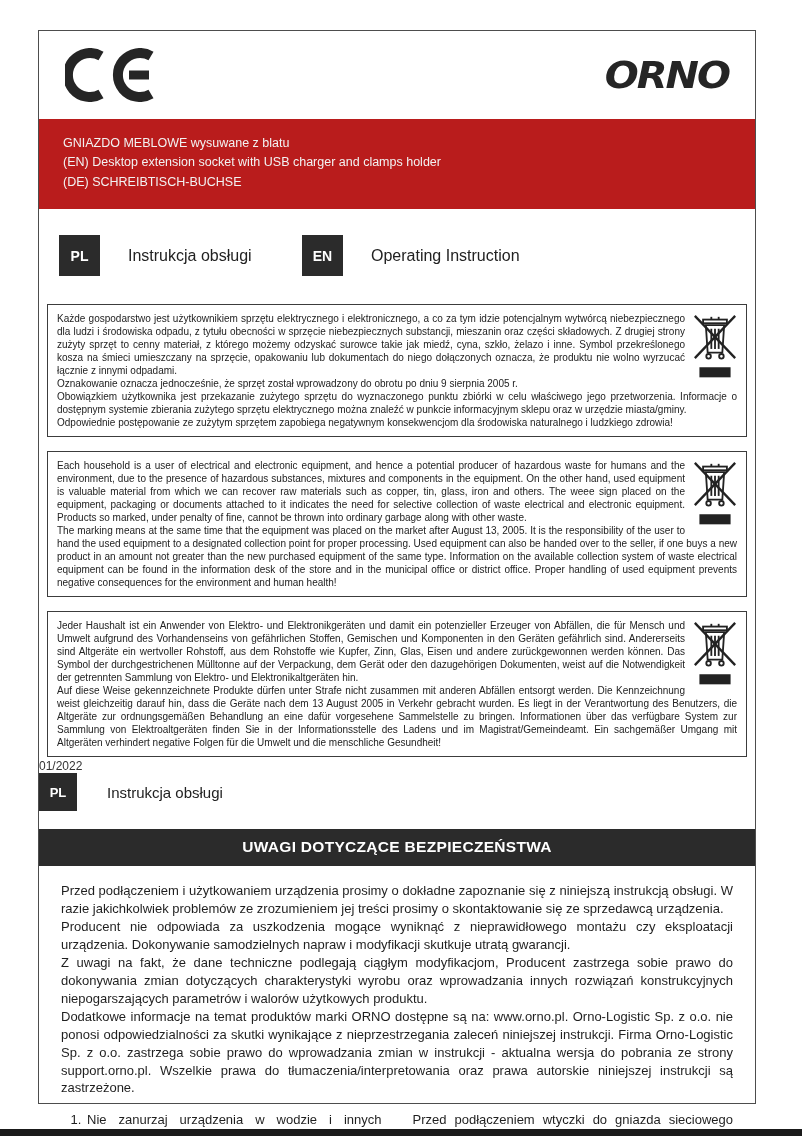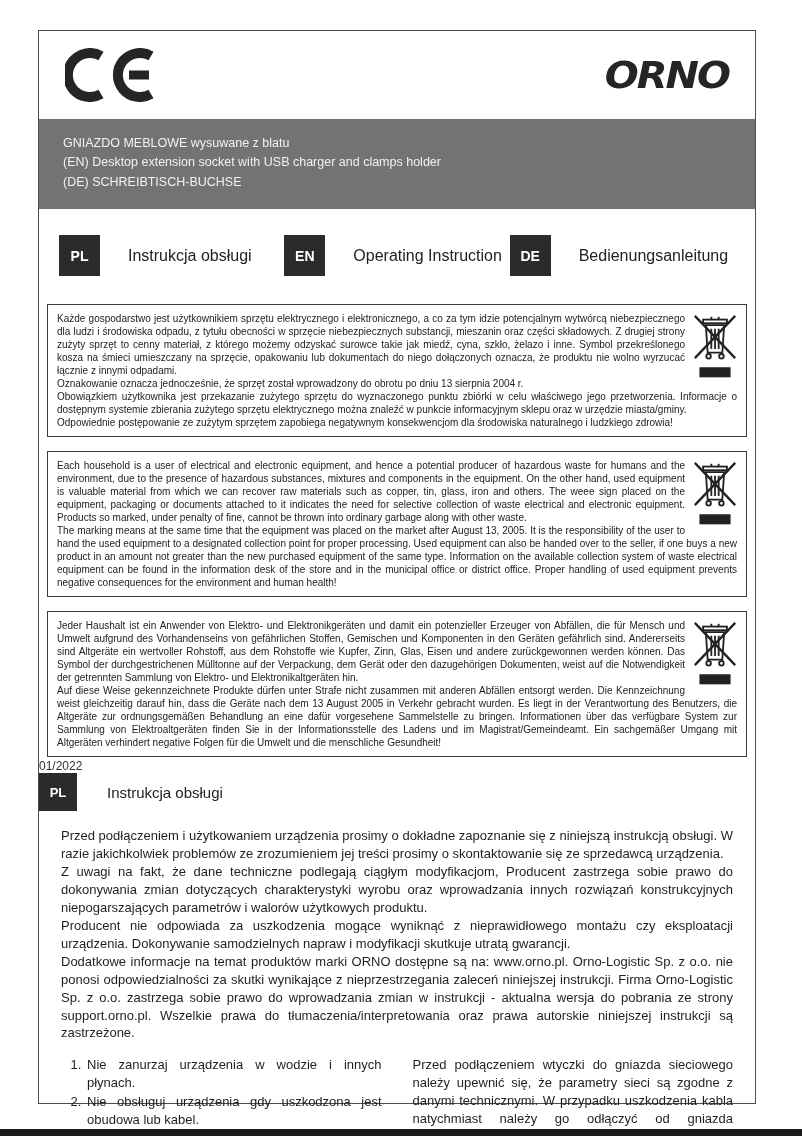--- a/index.html
+++ b/index.html
@@ -27,21 +27,21 @@
   .ce-mark svg { display: block; }
   .brand-logo {
     font-family: "DejaVu Sans", sans-serif;
     font-weight: bold; font-style: italic;
     font-size: 40px; letter-spacing: -2px;
     color: #252525;
     transform: scaleY(0.92);
   }
   
   .product-bar {
-    background: #737373; color: #f2f2f2;
+    background: #b91c1c; color: #f2f2f2;
     padding: 15px 24px 17px 24px;
     font-size: 12.5px; line-height: 1.55;
   }
   
   .lang-row {
     display: flex; align-items: center;
     padding: 26px 20px 14px 20px;
   }
   .lang-item { display: flex; align-items: center; width: 243px; }
   .lang-badge {
@@ -140,24 +140,20 @@
   </div>
 
   <div class="lang-row">
     <div class="lang-item">
       <span class="lang-badge">PL</span>
       <span class="lang-label">Instrukcja obsługi</span>
     </div>
     <div class="lang-item">
       <span class="lang-badge">EN</span>
       <span class="lang-label">Operating Instruction</span>
-    </div>
-    <div class="lang-item">
-      <span class="lang-badge">DE</span>
-      <span class="lang-label">Bedienungsanleitung</span>
     </div>
   </div>
 
   <div class="weee-box">
     <span class="weee-icon">
       <svg viewBox="0 0 48 78">
         <g fill="none" stroke="#222" stroke-width="2">
           <rect x="11" y="8" width="26" height="4"></rect>
           <line x1="20" y1="8" x2="20" y2="5"></line>
             <line x1="28" y1="8" x2="28" y2="5"></line>
@@ -167,21 +163,21 @@
           <line x1="28" y1="18" x2="28" y2="40"></line>
           <circle cx="17" cy="48" r="2.5"></circle>
             <circle cx="31" cy="48" r="2.5"></circle>
           <line x1="2" y1="4" x2="46" y2="50" stroke-width="2.5"></line>
           <line x1="46" y1="4" x2="2" y2="50" stroke-width="2.5"></line>
         </g>
         <rect x="7" y="60" width="34" height="11" fill="#222"></rect>
       </svg>
     </span>
     <p>Każde gospodarstwo jest użytkownikiem sprzętu elektrycznego i elektronicznego, a co za tym idzie potencjalnym wytwórcą niebezpiecznego dla ludzi i środowiska odpadu, z tytułu obecności w sprzęcie niebezpiecznych substancji, mieszanin oraz części składowych. Z drugiej strony zużyty sprzęt to cenny materiał, z którego możemy odzyskać surowce takie jak miedź, cyna, szkło, żelazo i inne. Symbol przekreślonego kosza na śmieci umieszczany na sprzęcie, opakowaniu lub dokumentach do niego dołączonych oznacza, że produktu nie wolno wyrzucać łącznie z innymi odpadami.</p>
-    <p>Oznakowanie oznacza jednocześnie, że sprzęt został wprowadzony do obrotu po dniu 13 sierpnia 2004 r.</p>
+    <p>Oznakowanie oznacza jednocześnie, że sprzęt został wprowadzony do obrotu po dniu 9 sierpnia 2005 r.</p>
     <p>Obowiązkiem użytkownika jest przekazanie zużytego sprzętu do wyznaczonego punktu zbiórki w celu właściwego jego przetworzenia. Informacje o dostępnym systemie zbierania zużytego sprzętu elektrycznego można znaleźć w punkcie informacyjnym sklepu oraz w urzędzie miasta/gminy.</p>
     <p>Odpowiednie postępowanie ze zużytym sprzętem zapobiega negatywnym konsekwencjom dla środowiska naturalnego i ludzkiego zdrowia!</p>
   </div>
 
   <div class="weee-box">
     <span class="weee-icon">
       <svg viewBox="0 0 48 78">
         <g fill="none" stroke="#222" stroke-width="2">
           <rect x="11" y="8" width="26" height="4"></rect>
           <line x1="20" y1="8" x2="20" y2="5"></line>
@@ -225,25 +221,26 @@
     <p>Auf diese Weise gekennzeichnete Produkte dürfen unter Strafe nicht zusammen mit anderen Abfällen entsorgt werden. Die Kennzeichnung weist gleichzeitig darauf hin, dass die Geräte nach dem 13 August 2005 in Verkehr gebracht wurden. Es liegt in der Verantwortung des Benutzers, die Altgeräte zur ordnungsgemäßen Behandlung an eine dafür vorgesehene Sammelstelle zu bringen. Informationen über das verfügbare System zur Sammlung von Elektroaltgeräten finden Sie in der Informationsstelle des Ladens und im Magistrat/Gemeindeamt. Ein sachgemäßer Umgang mit Altgeräten verhindert negative Folgen für die Umwelt und die menschliche Gesundheit!</p>
   </div>
 
   <div class="doc-date">01/2022</div>
 
   <div class="section-heading">
     <span class="section-badge">PL</span>
     <span class="section-title">Instrukcja obsługi</span>
   </div>
 
+  <div class="safety-bar">UWAGI DOTYCZĄCE BEZPIECZEŃSTWA</div>
 
   <div class="safety-content">
     <p>Przed podłączeniem i użytkowaniem urządzenia prosimy o dokładne zapoznanie się z niniejszą instrukcją obsługi. W razie jakichkolwiek problemów ze zrozumieniem jej treści prosimy o skontaktowanie się ze sprzedawcą urządzenia.</p>
+    <p>Producent nie odpowiada za uszkodzenia mogące wyniknąć z nieprawidłowego montażu czy eksploatacji urządzenia. Dokonywanie samodzielnych napraw i modyfikacji skutkuje utratą gwarancji.</p>
     <p>Z uwagi na fakt, że dane techniczne podlegają ciągłym modyfikacjom, Producent zastrzega sobie prawo do dokonywania zmian dotyczących charakterystyki wyrobu oraz wprowadzania innych rozwiązań konstrukcyjnych niepogarszających parametrów i walorów użytkowych produktu.</p>
-    <p>Producent nie odpowiada za uszkodzenia mogące wyniknąć z nieprawidłowego montażu czy eksploatacji urządzenia. Dokonywanie samodzielnych napraw i modyfikacji skutkuje utratą gwarancji.</p>
     <p>Dodatkowe informacje na temat produktów marki ORNO dostępne są na: www.orno.pl. Orno-Logistic Sp. z o.o. nie ponosi odpowiedzialności za skutki wynikające z nieprzestrzegania zaleceń niniejszej instrukcji. Firma Orno-Logistic Sp. z o.o. zastrzega sobie prawo do wprowadzania zmian w instrukcji - aktualna wersja do pobrania ze strony support.orno.pl. Wszelkie prawa do tłumaczenia/interpretowania oraz prawa autorskie niniejszej instrukcji są zastrzeżone.</p>
 
     <div class="safety-columns">
       <div class="safety-col">
         <ol class="safety-list">
           <li>Nie zanurzaj urządzenia w wodzie i innych płynach.</li>
           <li>Nie obsługuj urządzenia gdy uszkodzona jest obudowa lub kabel.</li>
           <li>Nie dokonuj konsekwencjom napraw.</li>
           <li>Nie używaj urządzenia niezgodnie z jego przeznaczeniem.</li>
           <li>Do użytku wewnątrz pomieszczeń.</li>

